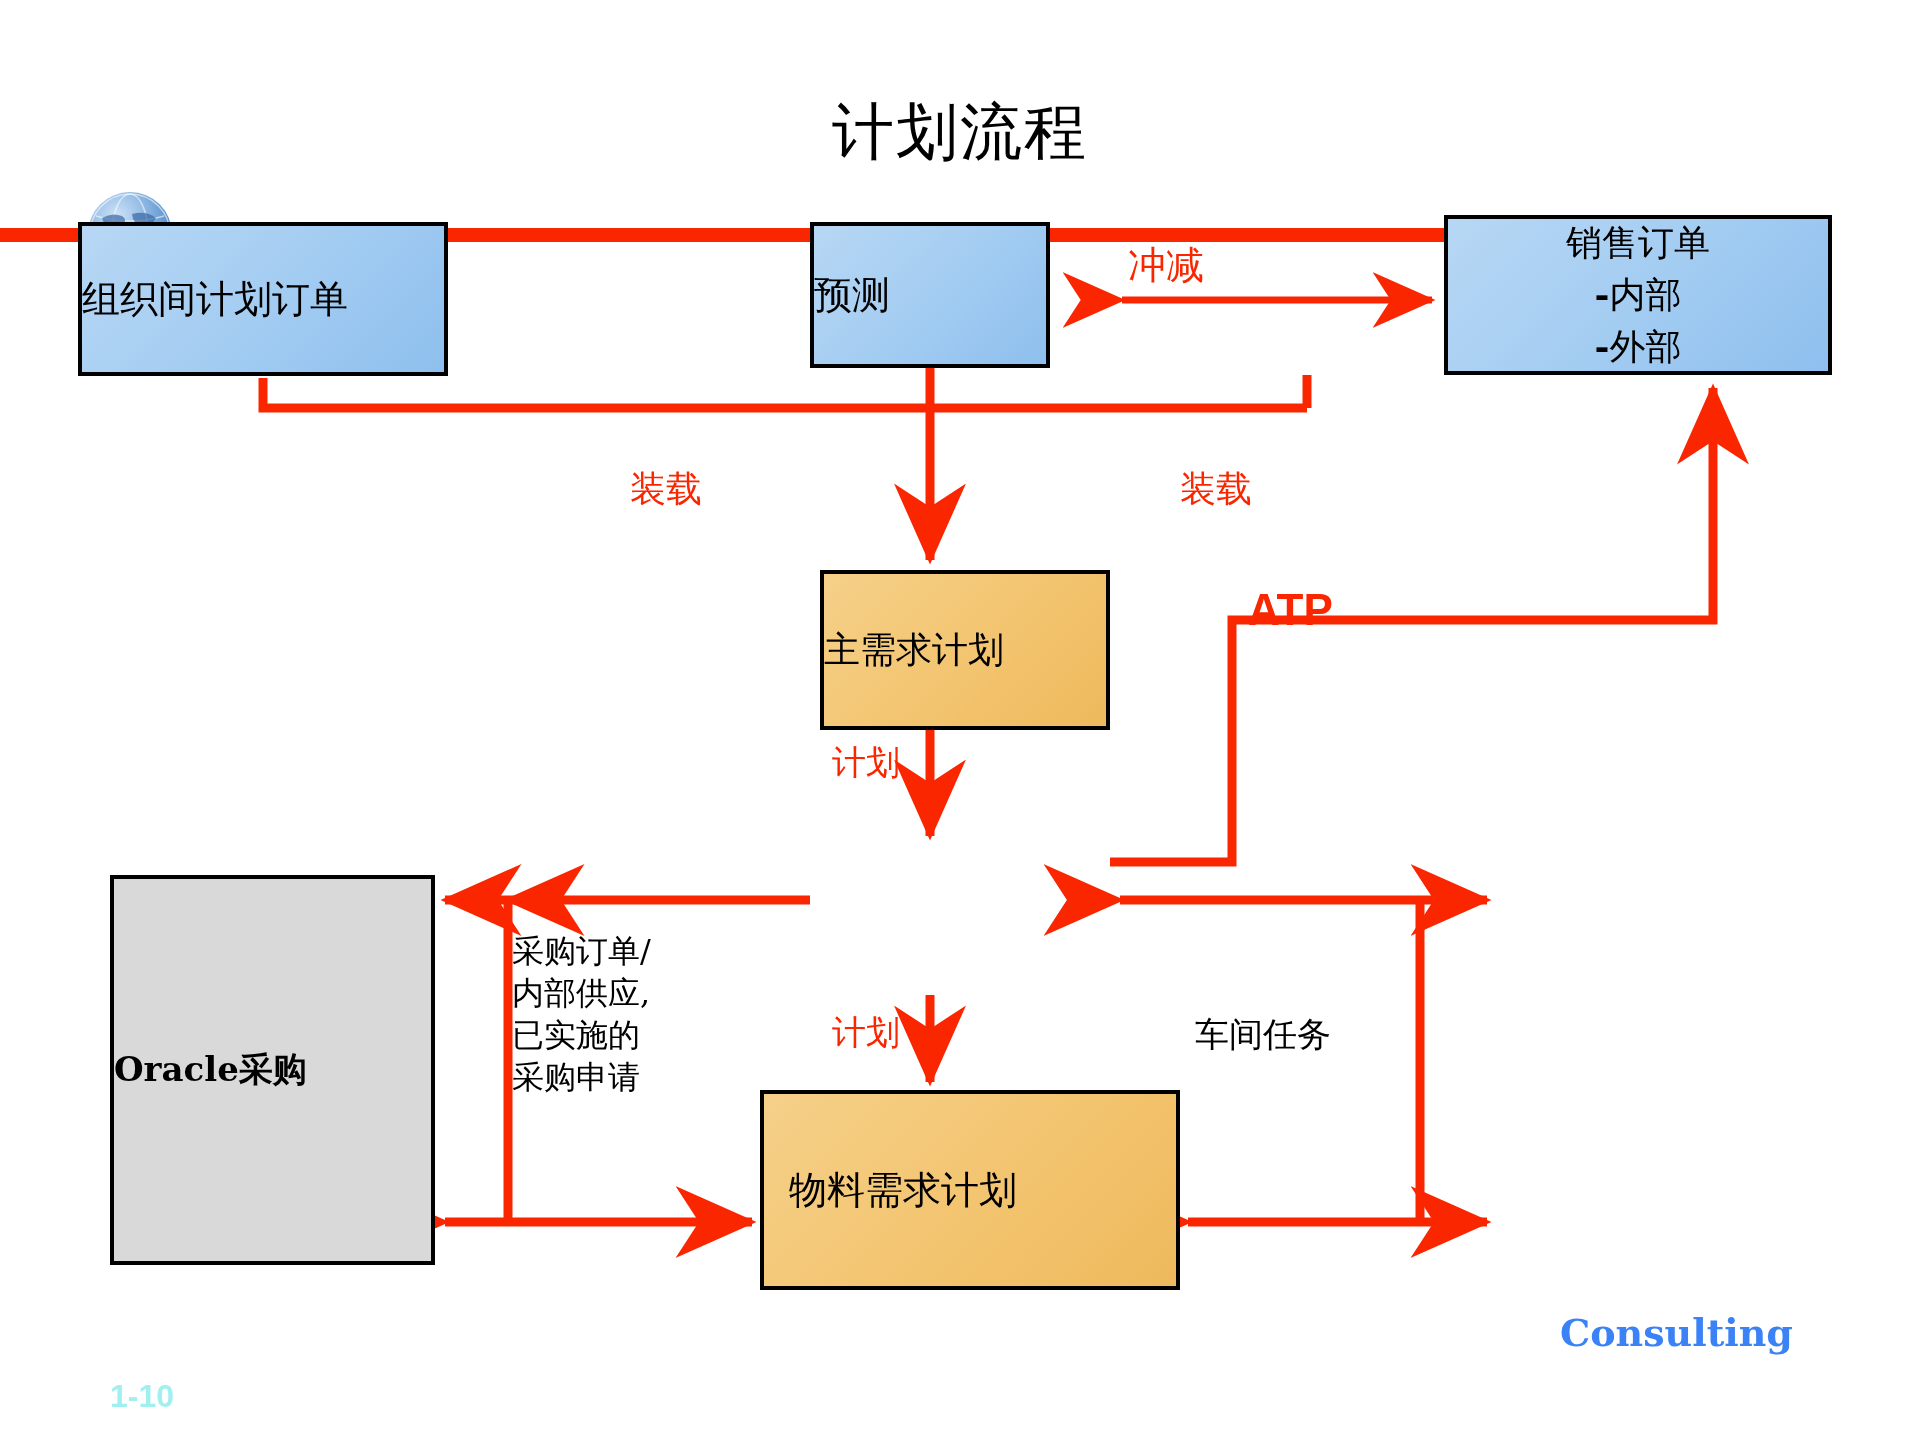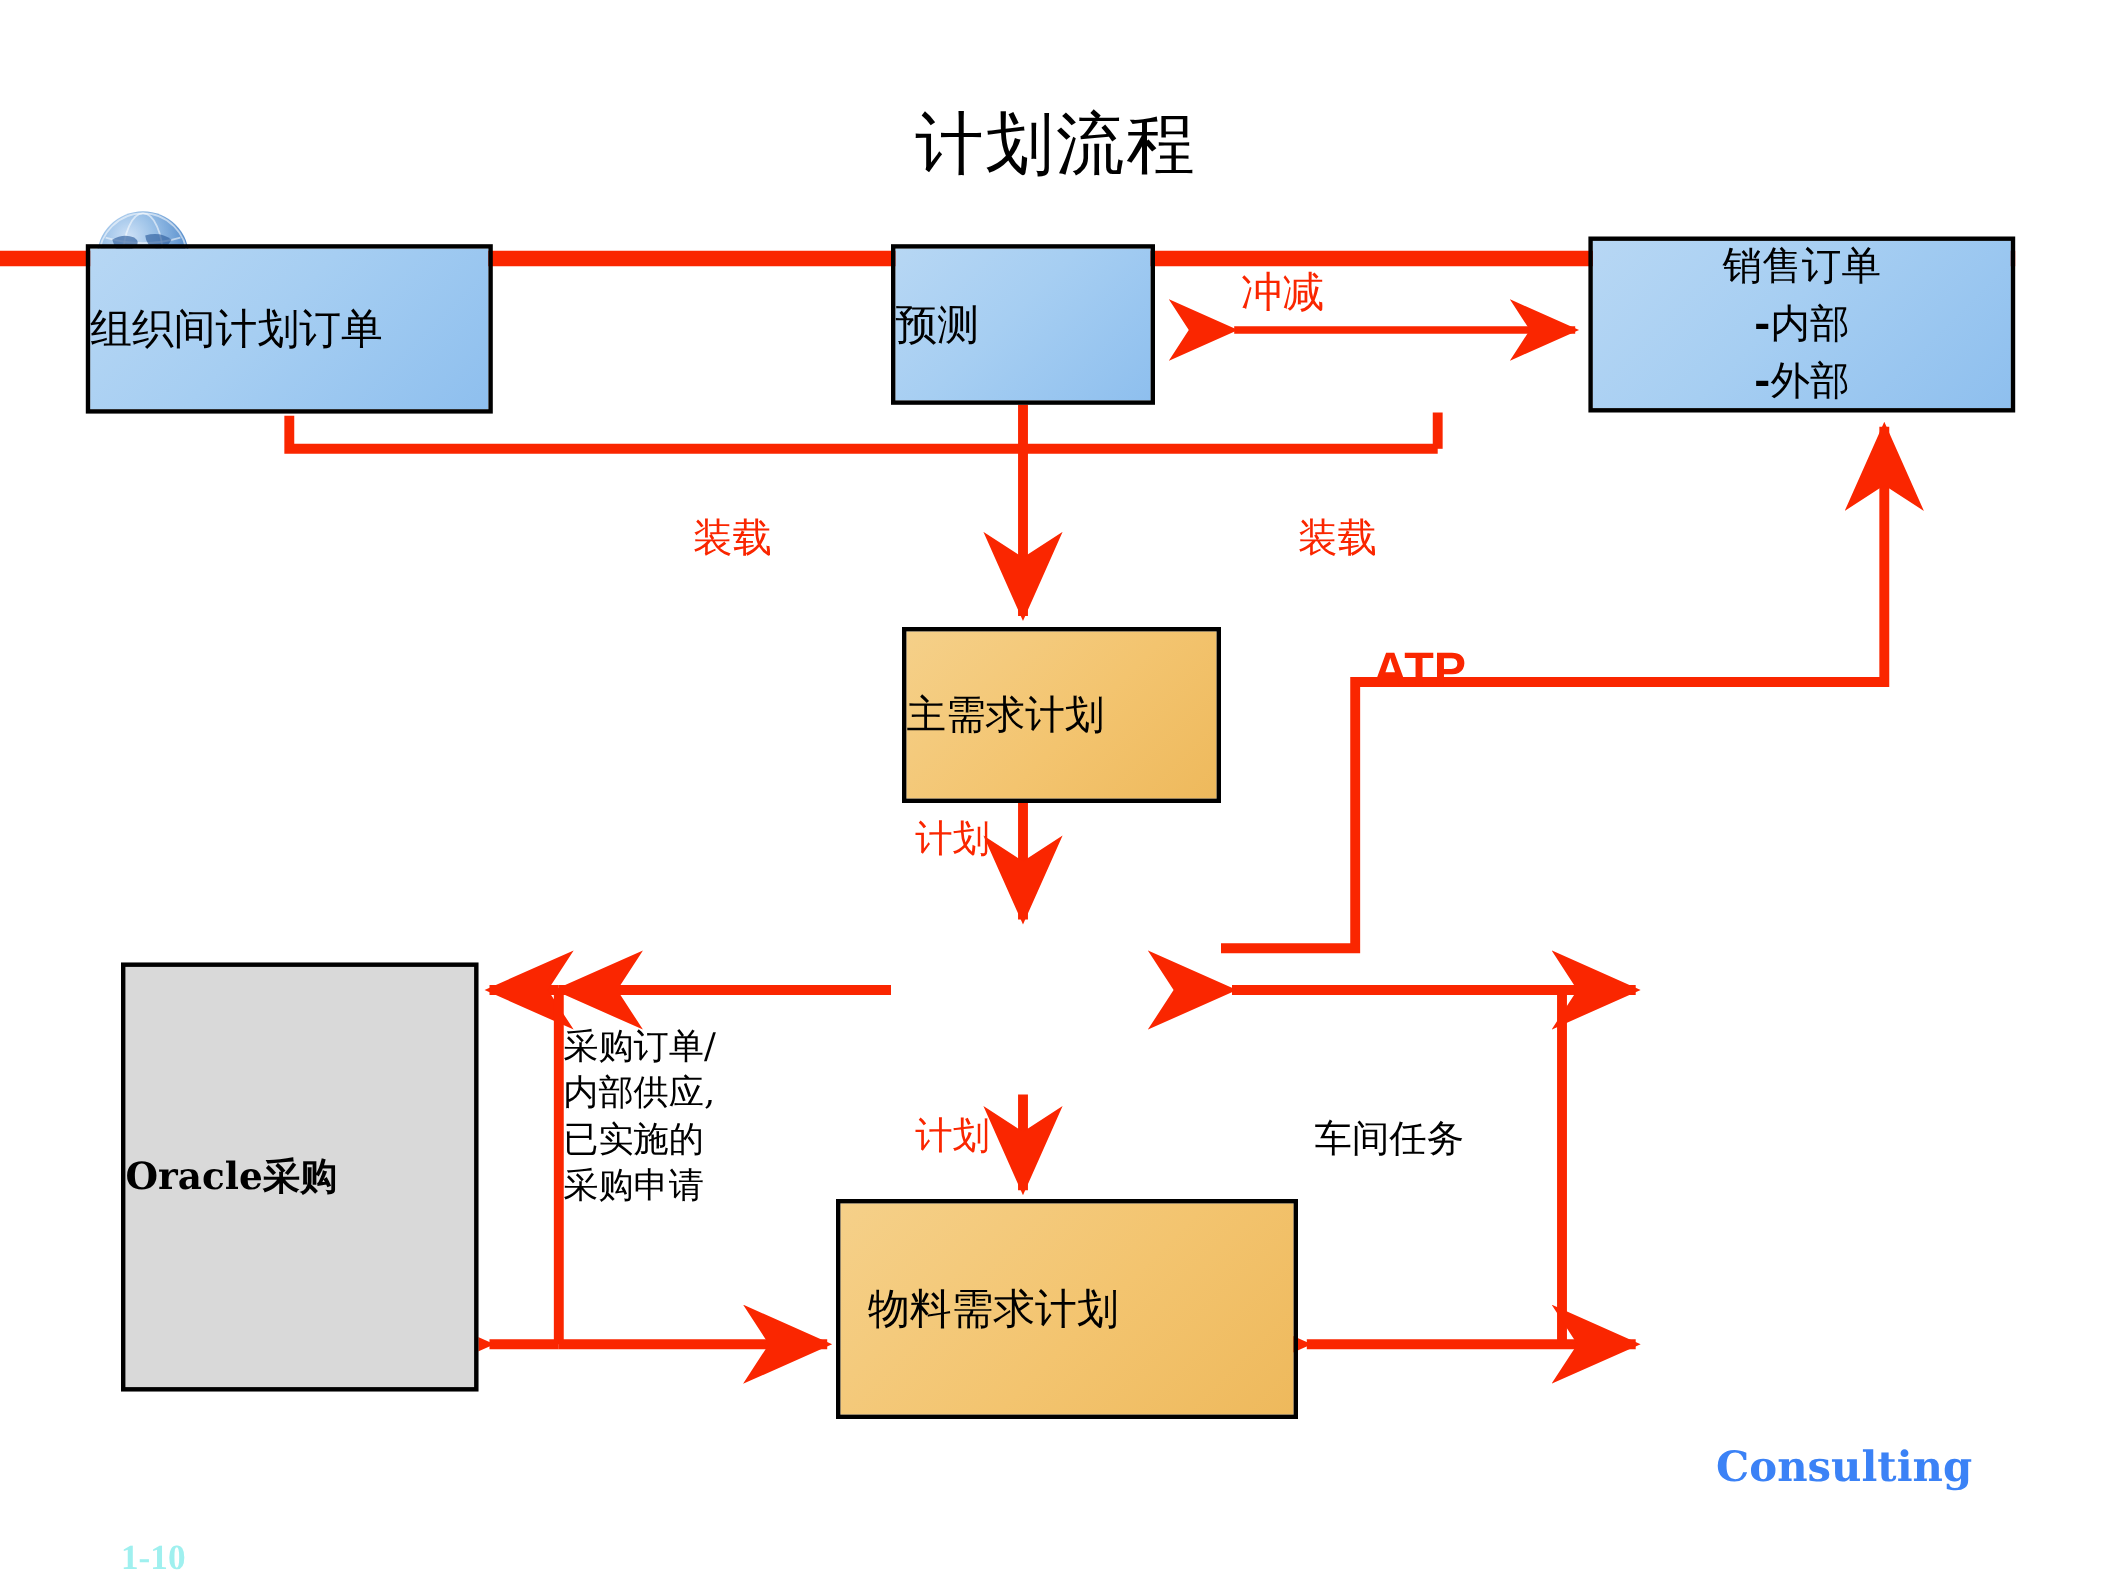--- a/index.html
+++ b/index.html
@@ -53,21 +53,21 @@
   .lbl-plan1{left:832px;top:740px;font-size:34px;}
   .lbl-plan2{left:832px;top:1010px;font-size:34px;}
   .lbl-po{left:512px;top:930px;font-size:32px;line-height:42px;width:230px;}
   .lbl-wiptask{left:1195px;top:1012px;font-size:34px;}
 
   .footer-consulting{position:absolute;left:1560px;top:1310px;font-size:38px;
       font-weight:bold;color:#3b82f6;
       font-family:"DejaVu Serif","Liberation Serif",serif;}
   .footer-page{position:absolute;left:110px;top:1378px;font-size:32px;
       font-weight:bold;color:#9ff0ef;
-      font-family:Liberation Serif, serif;margin-top:19px;}
+      font-family:Liberation Sans, sans-serif;}
 
   
   .globe{position:absolute;left:88px;top:192px;width:84px;height:84px;border-radius:50%;
     background:radial-gradient(circle at 34% 28%, #cfe2f7 0%, #9cc2e8 28%, #5e93cf 62%, #2f5f9e 100%);
     overflow:hidden;}
   .globe svg{position:absolute;left:0;top:0;}
 
   
   #arrows{position:absolute;left:0;top:0;width:1920px;height:1440px;
           pointer-events:none;}

